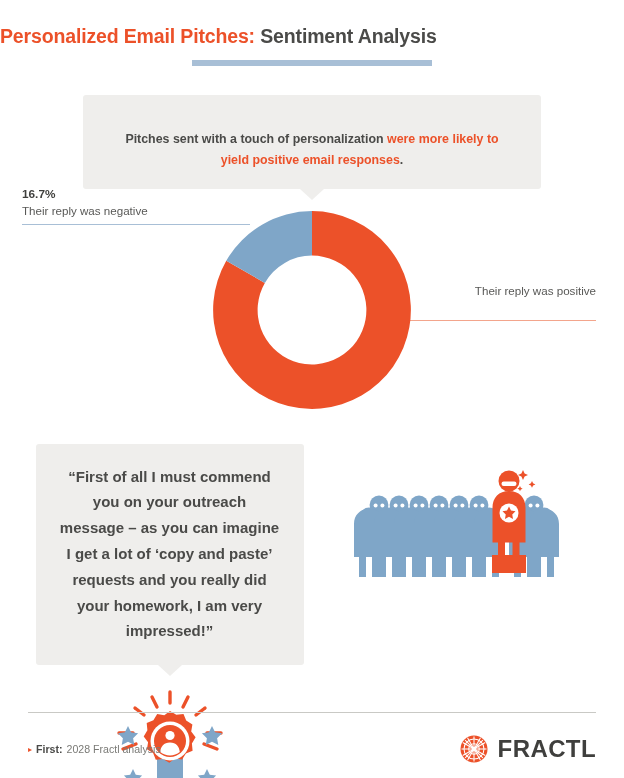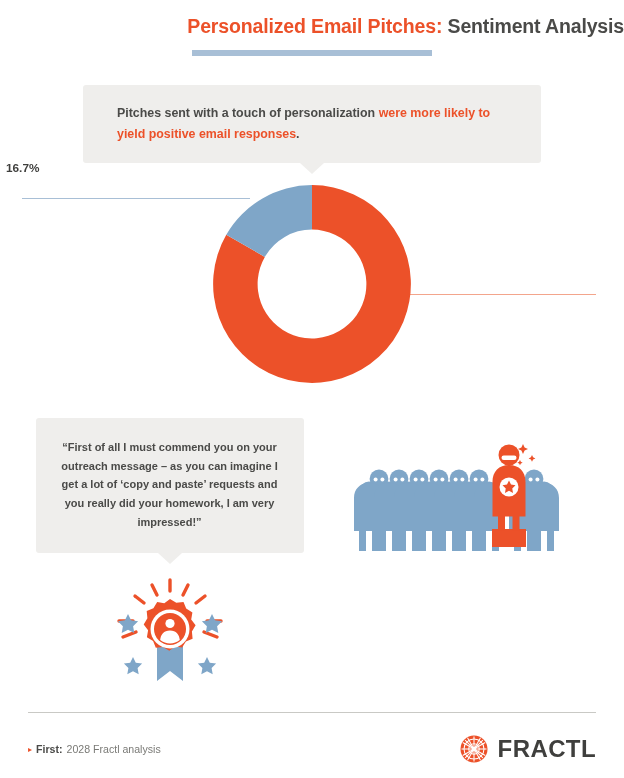--- a/index.html
+++ b/index.html
@@ -8,22 +8,22 @@
     width: 624px;
     height: 778px;
     background: #ffffff;
     font-family: "Liberation Sans", sans-serif;
     position: relative;
     overflow: hidden;
   }
 
   
   .header {
-    padding-top: 16px;
-    text-align: right;
+    padding-top: 26px;
+    text-align: left;
   }
   .title {
     font-size: 19.5px;
     font-weight: bold;
     letter-spacing: -0.15px;
     line-height: 1.1;
     white-space: nowrap;
   }
   .title .accent { color: #EC5129; }
   .title .dark  { color: #4A4A48; }
@@ -36,21 +36,22 @@
 
   
   .callout-wrap {
     position: relative;
     margin: 29px auto 0;
     width: 458px;
   }
   .callout {
     background: #EFEEEC;
     border-radius: 3px;
-    padding: 18px 34px 19px;
+    padding: 34px 34px 19px;
+    text-align: center;
     font-size: 12.4px;
     line-height: 1.62;
     color: #4A4A48;
     font-weight: bold;
   }
   .callout .hl { color: #EC5129; }
   .callout-tail {
     position: absolute;
     left: 50%;
     margin-left: -12px;
@@ -85,21 +86,21 @@
   }
   .label .pct {
     font-weight: bold;
     display: block;
     font-size: 11.8px;
     color: #3F3F3D;
   }
   .label .desc { display: block; color: #585856; }
 
   .label-neg {
-    left: 6px;
+    left: 22px;
     top: -14px;
     text-align: left;
     width: 230px;
   }
   .label-pos {
     right: 28px;
     top: 83px;
     text-align: right;
     width: 230px;
   }
@@ -128,21 +129,21 @@
     gap: 17px;
     margin-top: 4px;
   }
   .quote-col { width: 268px; }
   .quote-wrap { position: relative; }
   .quote-box {
     background: #EFEEEC;
     border-radius: 3px;
     padding: 20px 24px 21px;
     text-align: center;
-    font-size: 11px;
+    font-size: 15px;
     line-height: 1.72;
     color: #4A4A48;
     font-weight: bold;
     min-height: 118px;
     display: flex;
     align-items: center;
     justify-content: center;
   }
   .quote-tail {
     position: absolute;
@@ -214,23 +215,25 @@
   <div class="callout-tail"></div>
 </div>
 
 <div class="donut-section">
 
   <div class="leader leader-neg"></div>
   <div class="leader leader-pos"></div>
 
   <div class="label label-neg">
     <span class="pct">16.7%</span>
+    <span class="desc">Their reply was negative</span>
   </div>
 
   <div class="label label-pos">
+    <span class="desc">Their reply was positive</span>
   </div>
 
   <svg class="donut" viewBox="0 0 200 200">
     <g id="donut-slices">
         <path d="M100,4 A96,96 0 1 1 16.761212688208943,52.1742298874089 L54.21866697851492,73.69582643807489 A52.800000000000004,52.800000000000004 0 1 0 100,47.199999999999996 Z" fill="#EC5129"></path>
         <path d="M16.761212688208943,52.1742298874089 A96,96 0 0 1 99.99999999999999,4 L99.99999999999999,47.199999999999996 A52.800000000000004,52.800000000000004 0 0 0 54.21866697851492,73.69582643807489 Z" fill="#7FA6C8"></path>
       </g>
   </svg>
 </div>
 

